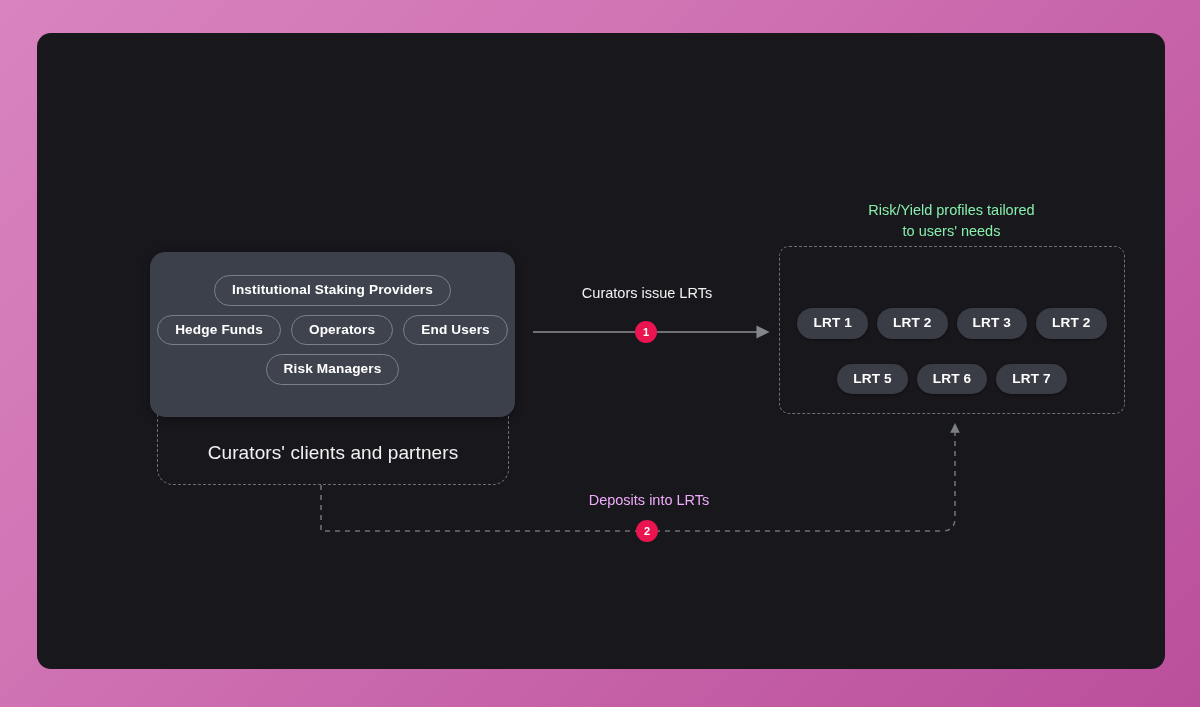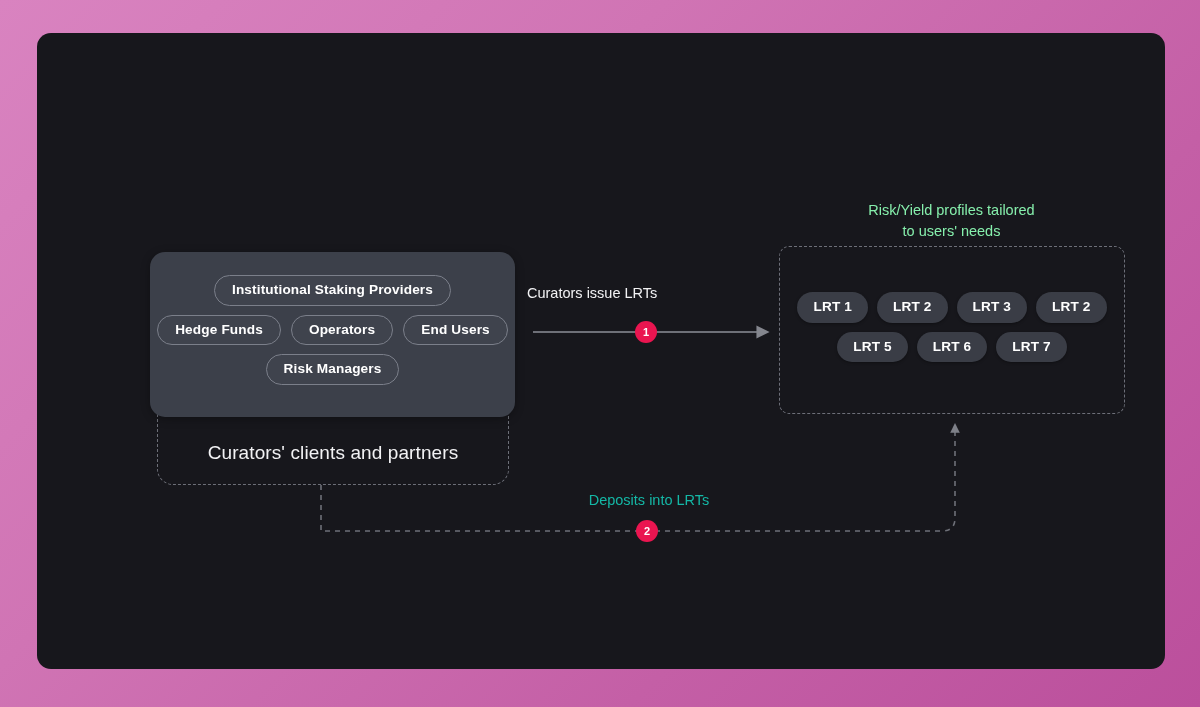--- a/index.html
+++ b/index.html
@@ -129,45 +129,47 @@
     background: #3a3d46;
     border-radius: 999px;
     color: #ffffff;
     font-size: 13.6px;
     font-weight: bold;
     letter-spacing: .15px;
     padding: 8px 16px 9px;
     white-space: nowrap;
     line-height: 1;
     box-shadow: 0 1px 3px rgba(0,0,0,.35);
+    margin-top: 16px;
   }
 
   
   .svg-layer {
     position: absolute;
     left: 0; top: 0;
     width: 1200px;
     height: 707px;
     pointer-events: none;
   }
   .label-top {
     position: absolute;
     left: 490px;
     top: 252px;
     width: 240px;
+    text-align: center;
     color: #f2f2f4;
     font-size: 14.5px;
   }
   .label-bottom {
     position: absolute;
     left: 492px;
     top: 459px;
     width: 240px;
     text-align: center;
-    color: #14b8a6;
+    color: #f0abfc;
     font-size: 14.5px;
   }
   .badge {
     position: absolute;
     width: 22px;
     height: 22px;
     border-radius: 50%;
     background: #ea1550;
     color: #ffffff;
     font-size: 11px;

